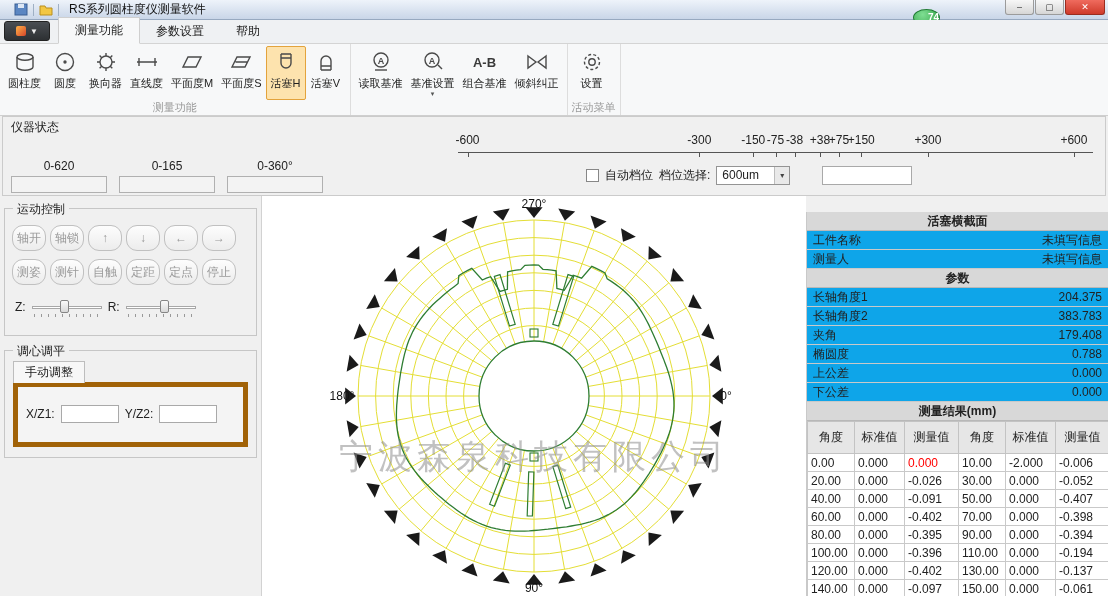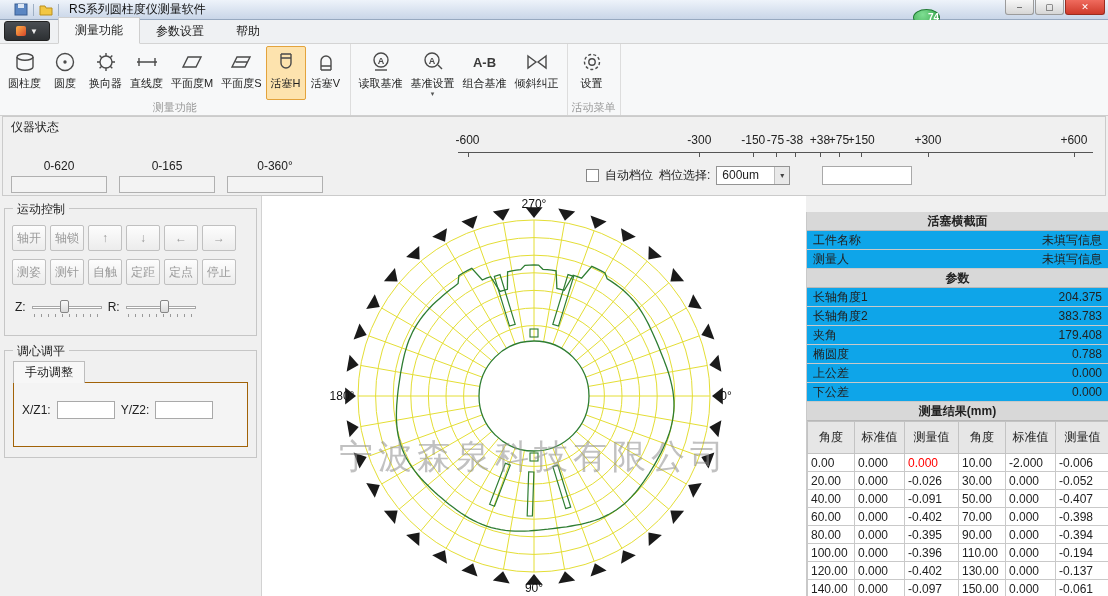--- a/index.html
+++ b/index.html
@@ -65,31 +65,31 @@
   .sel-arrow { position:absolute; right:0; top:0; width:15px; height:100%; background:#e9e9e9;
     border-left:1px solid #bdbdbd; text-align:center; font-size:8px; line-height:17px; color:#444; }
   .gear-extra { width:90px; height:19px; border:1px solid #a9a9a9; background:#fff; margin-left:26px; }
   
   .left-panel { position:absolute; top:196px; left:0; width:262px; height:400px; background:#f0f0f0;
     border-right:1px solid #d2d2d2; }
   .fs { position:absolute; left:4px; right:4px; border:1px solid #c6c6c6; }
   .fs-cap { position:absolute; top:-8px; left:8px; background:#f0f0f0; padding:0 4px; font-size:12px; }
   .btn-row { position:absolute; left:7px; right:4px; display:flex; gap:4px; }
   .mbtn { width:34px; height:26px; font-size:12px; color:#9a9a9a;
-    background:linear-gradient(#fdfdfd,#ececec); border:1px solid #c0c0c0; border-radius:2px; }
+    background:linear-gradient(#fdfdfd,#ececec); border:1px solid #c0c0c0; border-radius:11px; }
   .slider-row { position:absolute; left:10px; top:90px; display:flex; align-items:center; gap:6px; }
   .slider { position:relative; width:70px; height:16px; }
   .slider .track { position:absolute; top:7px; left:0; right:0; height:3px; background:#fff; border:1px solid #a8a8a8; }
   .slider .thumb { position:absolute; top:1px; left:28px; width:9px; height:13px;
     background:linear-gradient(#fafafa,#d8d8d8); border:1px solid #858585; border-radius:2px; }
   .slider .ticks { position:absolute; bottom:-2px; left:2px; right:2px; height:3px;
     background-image:repeating-linear-gradient(90deg,#999 0 1px,transparent 1px 7px); }
   .lev-tab { position:absolute; top:10px; left:8px; width:72px; height:22px; line-height:21px; text-align:center;
     background:#f7f7f7; border:1px solid #bdbdbd; border-bottom:none; z-index:2; }
-  .lev-panel { position:absolute; top:31px; left:8px; right:8px; bottom:10px; border:1px solid #a16207; background:#f4f4f4; }
+  .lev-panel { position:absolute; top:31px; left:8px; right:8px; bottom:10px; border:5px solid #a16207; background:#f4f4f4; }
   .lev-fields { position:absolute; top:18px; left:8px; display:flex; align-items:center; gap:6px; }
   .tfield { display:inline-block; width:58px; height:18px; background:#fff; border:1px solid #a9a9a9; vertical-align:middle; }
   
   .chart-area { position:absolute; left:262px; top:196px; width:544px; height:400px; background:#fff; overflow:hidden; }
   .watermark { position:absolute; top:238px; left:0; width:100%; text-align:center;
     font-family:"DejaVu Serif",serif; font-size:34px; letter-spacing:5px; color:#8f8f8f; opacity:.55; pointer-events:none; }
   
   .right-panel { position:absolute; left:806px; top:212px; width:302px; height:400px; background:#fff;
     border-left:1px solid #c9c9c9; overflow:hidden; }
   .r-header { height:19px; line-height:18px; text-align:center; background:#d8d8d8;

